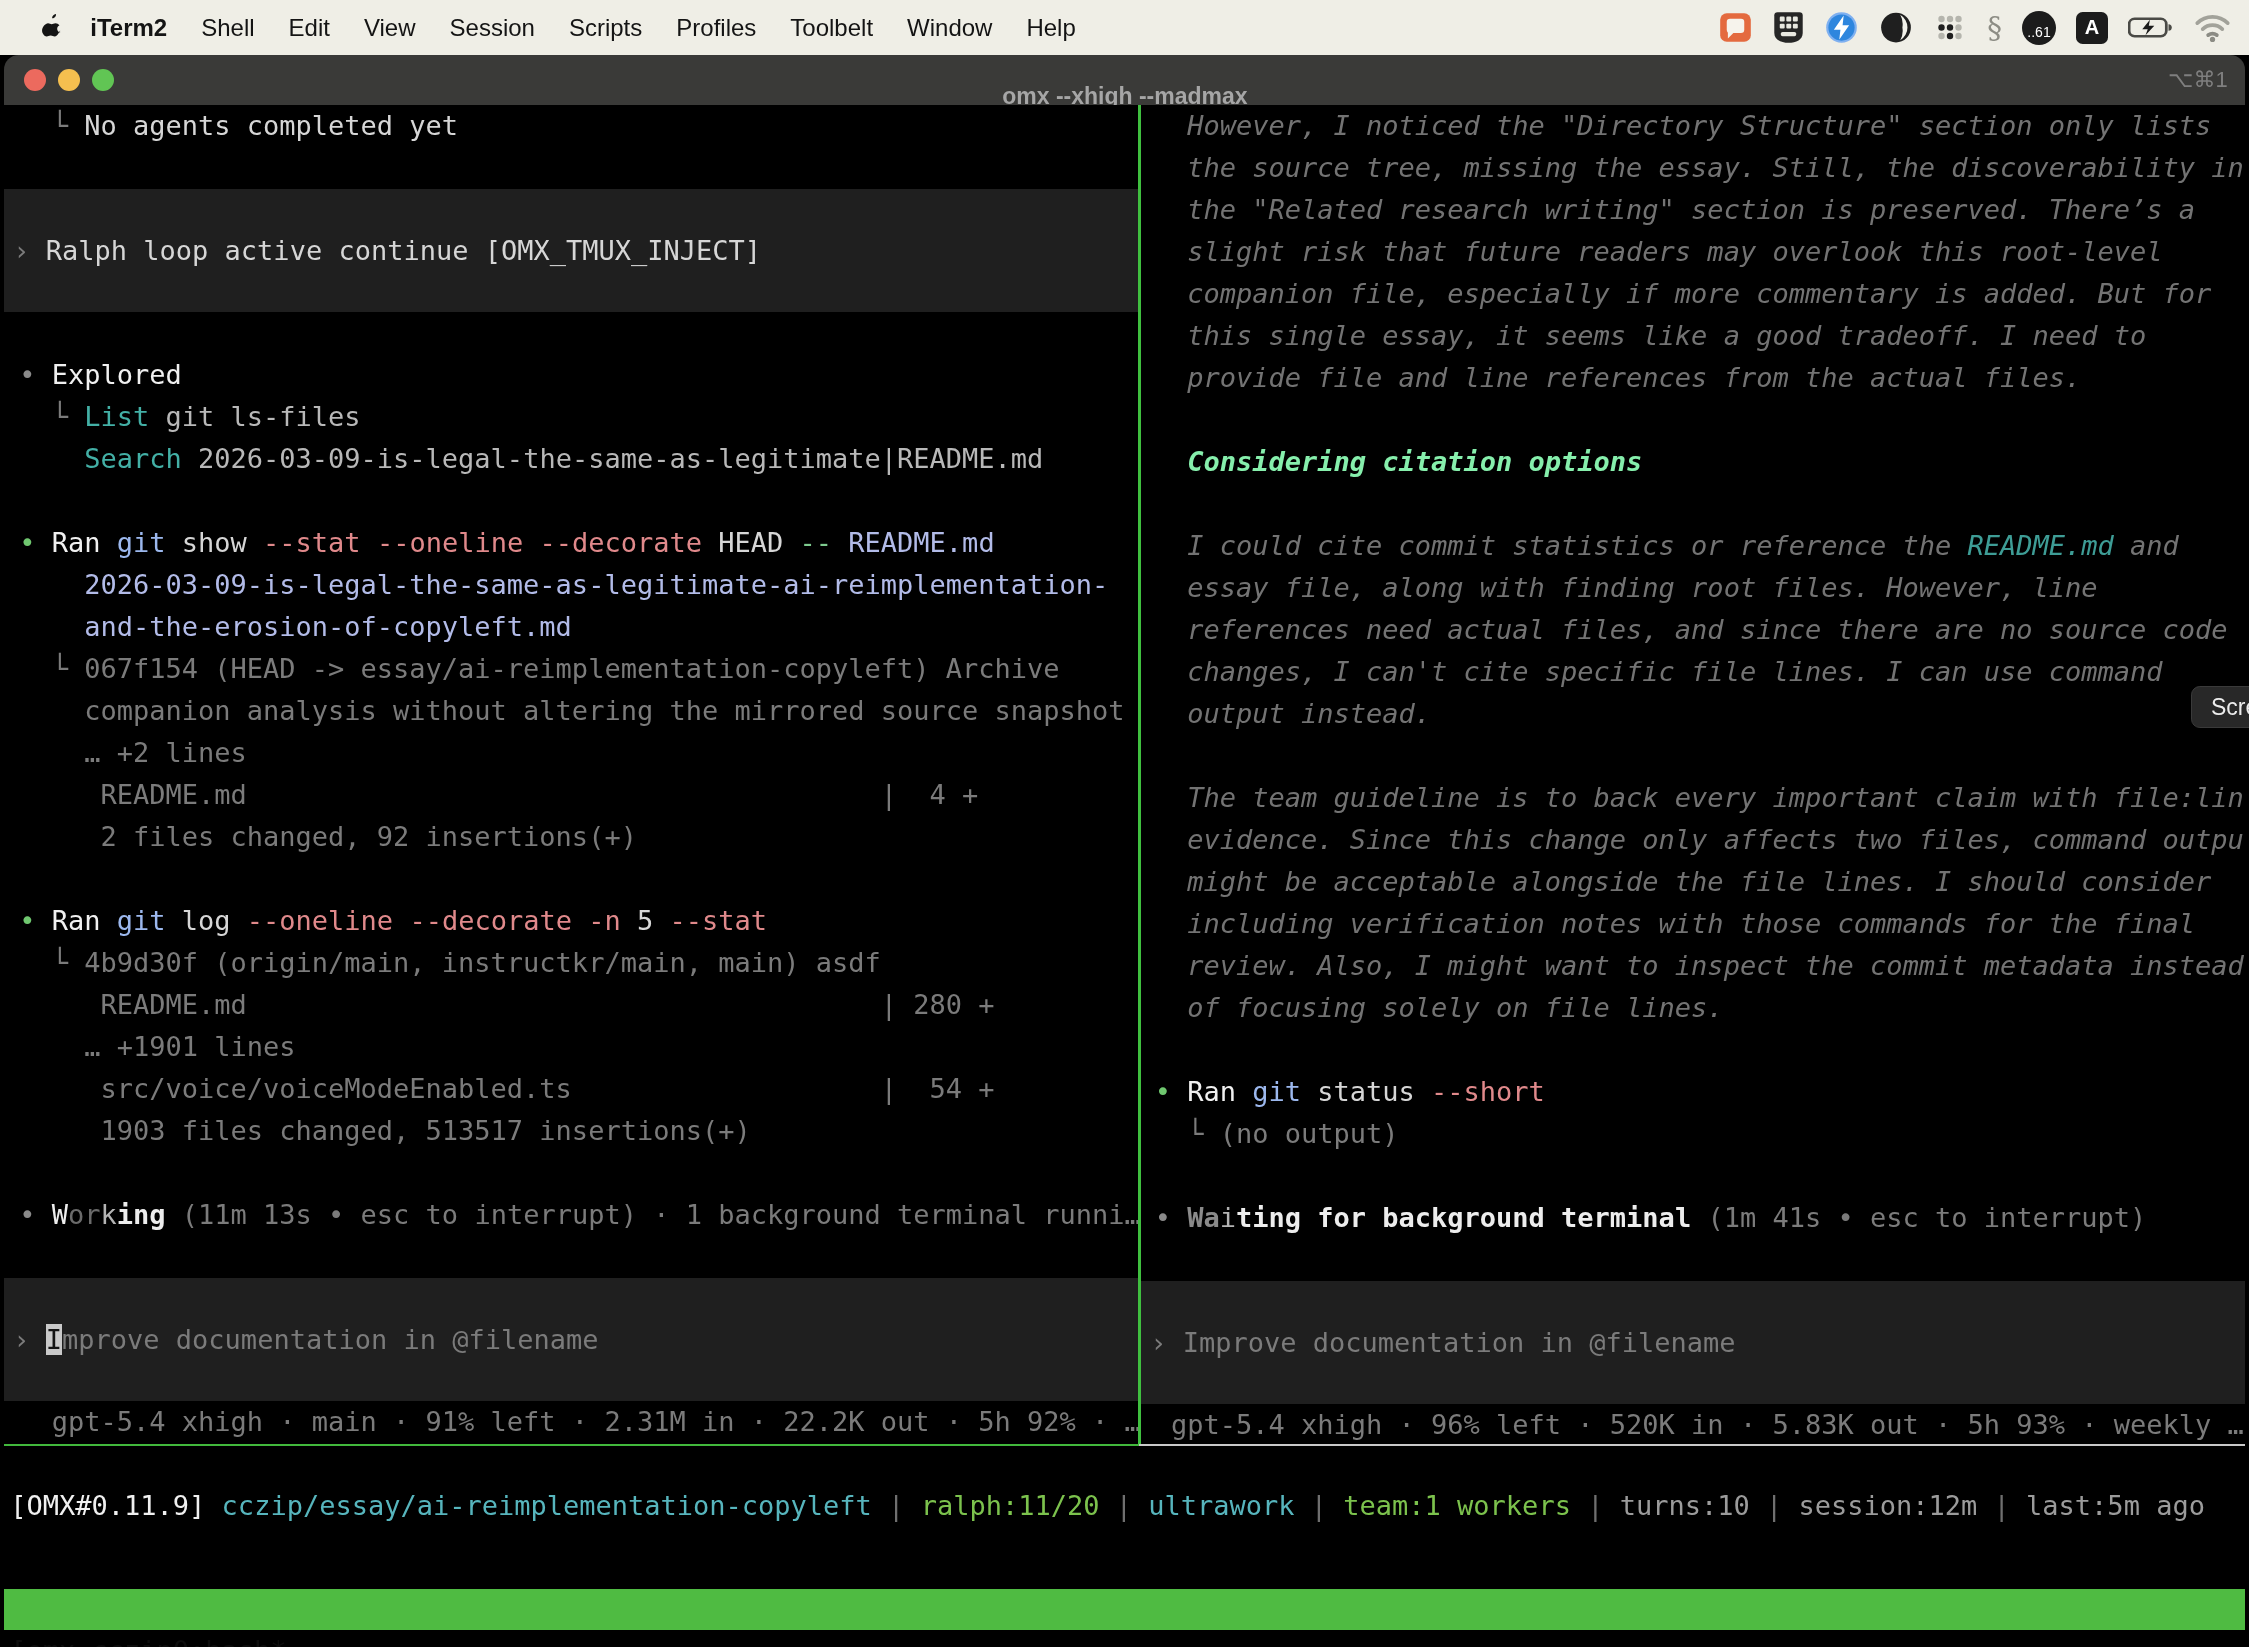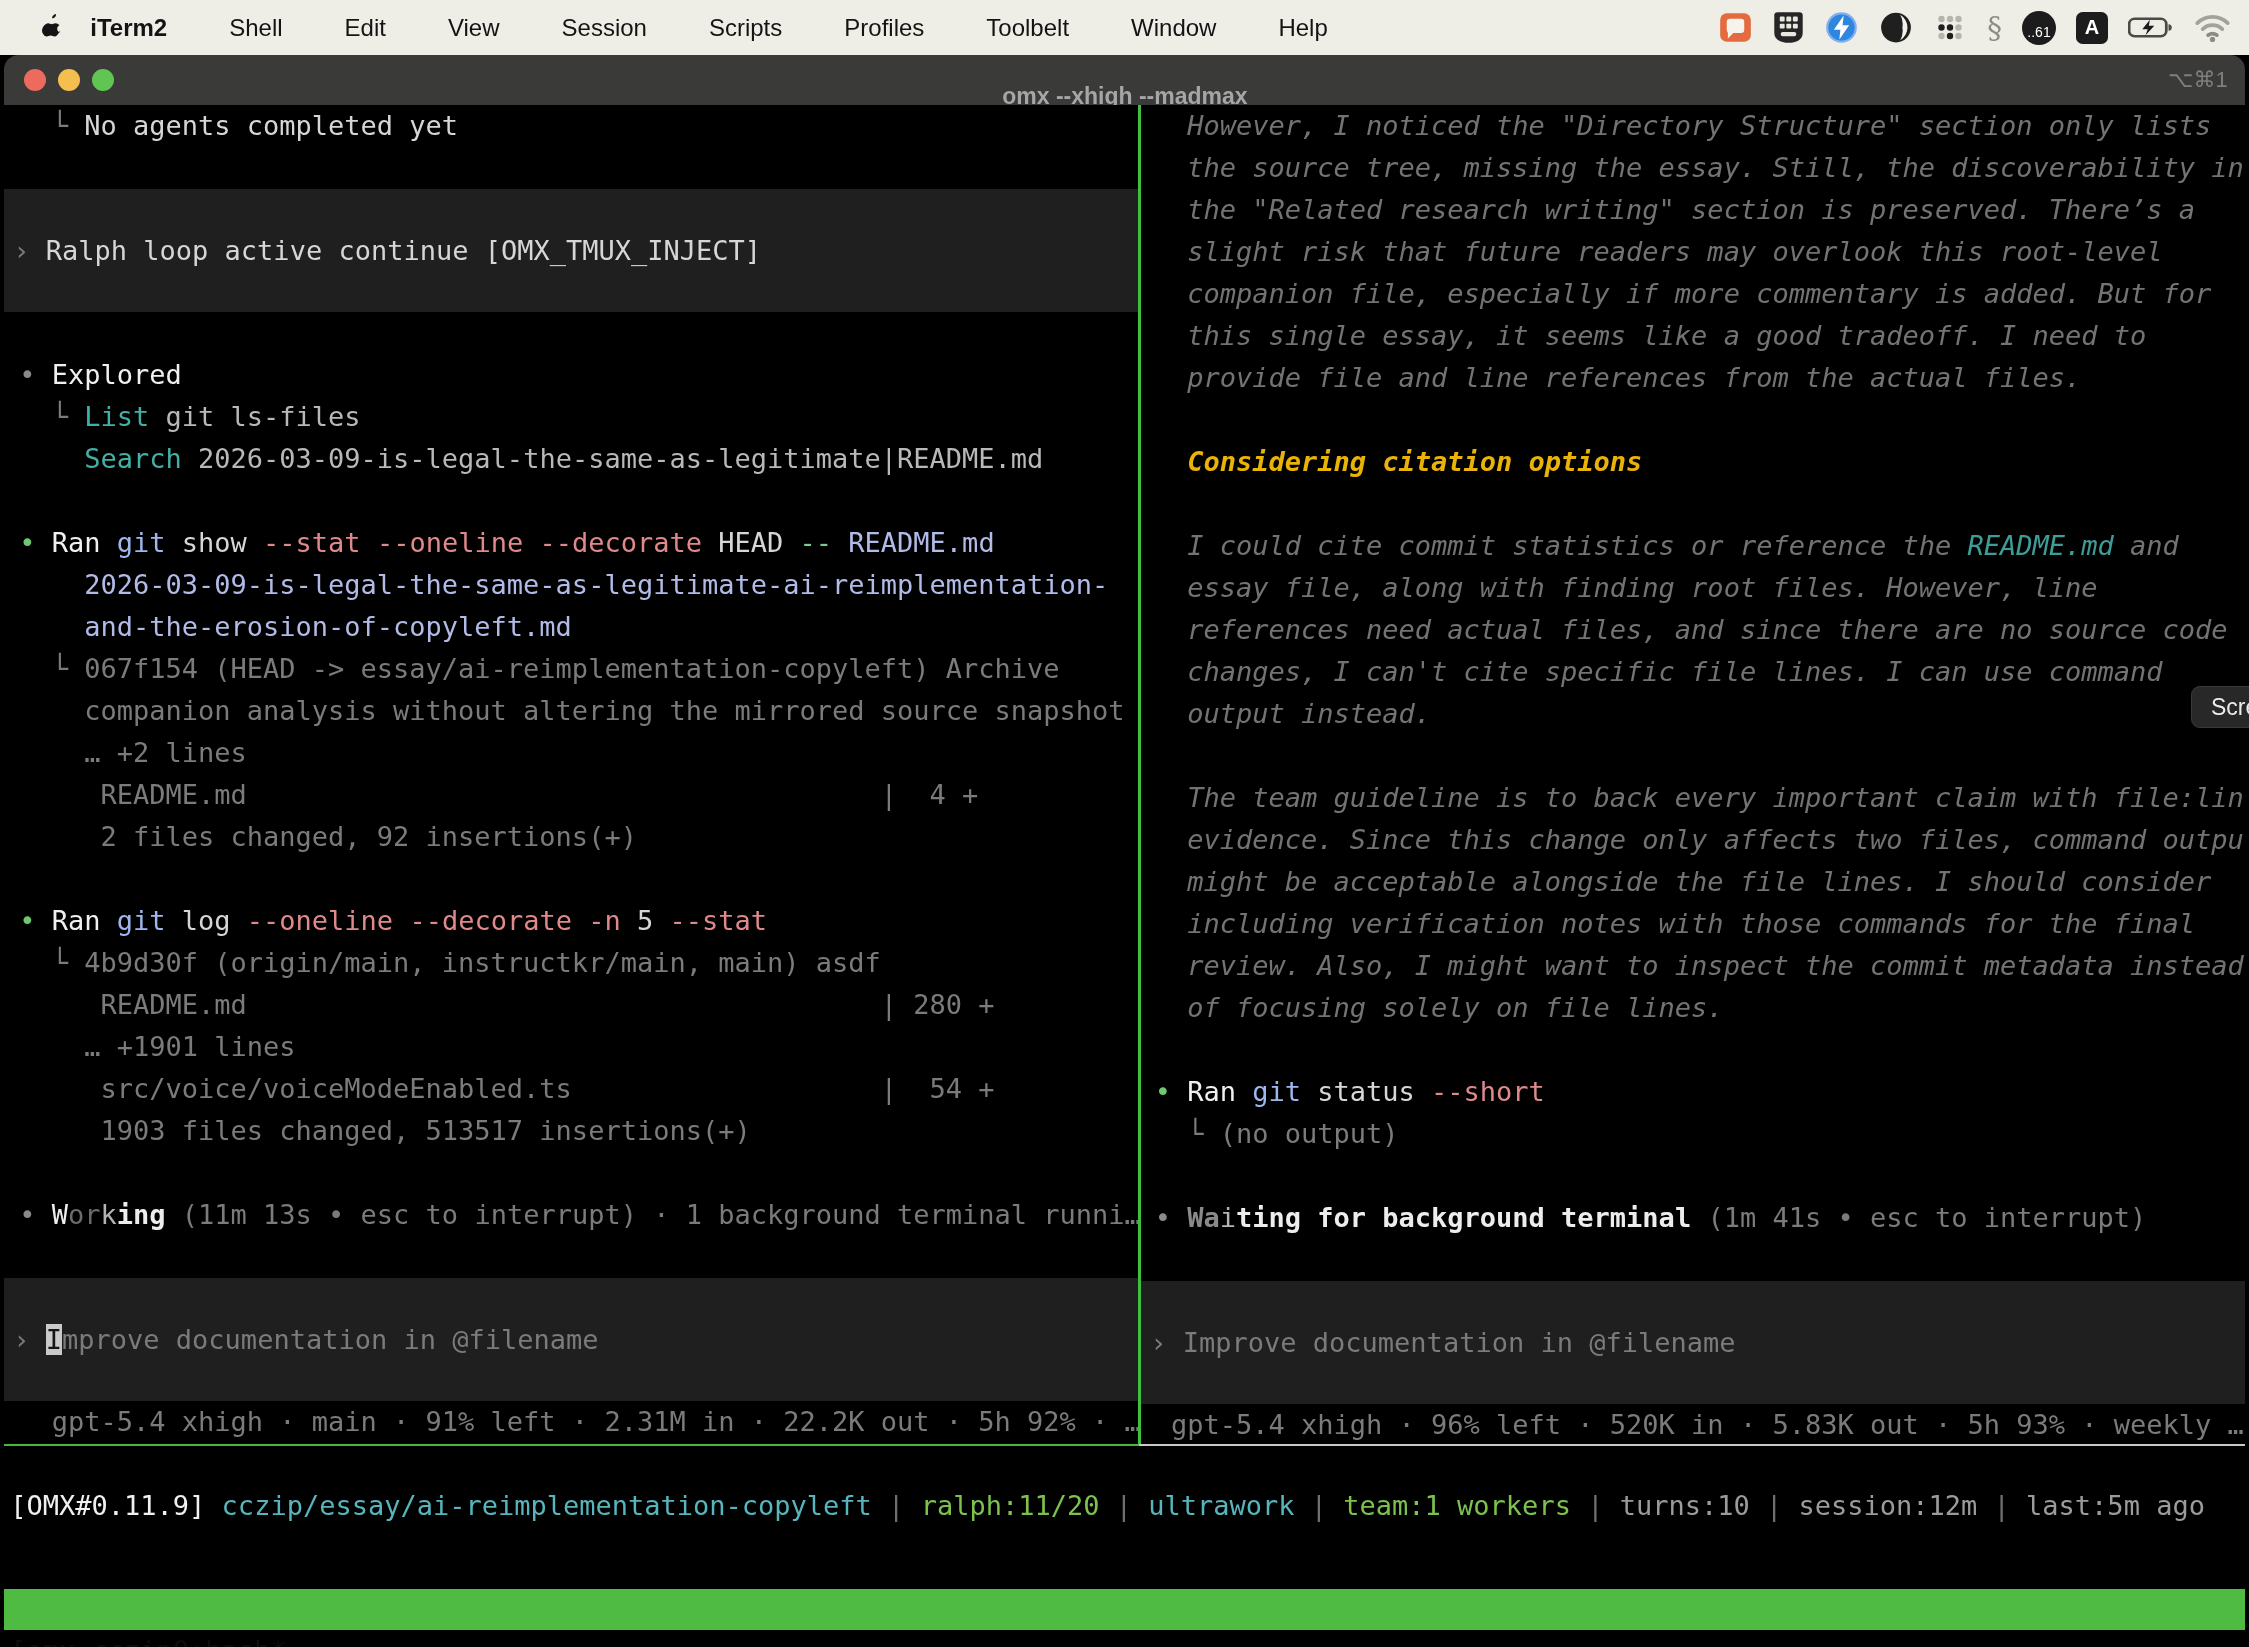--- a/index.html
+++ b/index.html
@@ -6,21 +6,21 @@
   body{
     width:2250px;height:1648px;position:relative;overflow:hidden;
     background:#000;font-family:"Liberation Sans", sans-serif;
   }
   
   #menubar{
     position:absolute;top:0;left:0;width:2250px;height:55px;
     background:#efeee6;display:flex;align-items:center;color:#141414;
   }
   #apple-logo{margin-left:41px;display:flex;align-items:center;}
-  #menu-items{display:flex;align-items:flex-end;margin-left:10.3px;gap:28px;}
+  #menu-items{display:flex;align-items:flex-end;margin-left:10.3px;}
   .menu-item{font-size:24px;padding:0 17px;color:#141414;}
   .menu-item.bold{font-weight:bold;}
   #status-icons{margin-left:auto;display:flex;align-items:center;gap:20px;padding-right:19px;}
   .sicon{display:flex;align-items:center;justify-content:center;}
   #badge61{width:34px;height:34px;border-radius:50%;background:#1c1c1c;color:#fff;
     font-size:14px;display:flex;align-items:flex-end;justify-content:center;
     font-family:Liberation Sans, sans-serif;padding-bottom:4.4px;box-sizing:border-box;}
   #input-source{width:32px;height:32px;border-radius:6.6px;background:#1c1c1c;color:#fff;
     font-size:20px;font-weight:bold;display:flex;align-items:center;justify-content:center;}
   #squiggle{font-size:29.5px;color:#8d8d85;font-family:"DejaVu Serif",serif;}
@@ -57,21 +57,21 @@
   .c-dim{color:#7b7b7b;}
   .c-mid{color:#b8b8b8;}
   .c-cyan{color:#43b0a6;}
   .c-blue{color:#9cb8ee;}
   .c-pink{color:#e0898b;}
   .c-grn{color:#7ecb8f;}
   .c-lav{color:#b2bbe8;}
   .c-gbul{color:#6fc76f;}
   .c-dbul{color:#8a8a8a;}
   .c-it{color:#737373;font-style:italic;}
-  .c-itb{color:#eab308;font-style:italic;font-weight:bold;}
+  .c-itb{color:#86efac;font-style:italic;font-weight:bold;}
   .c-itcyan{color:#3e9d96;font-style:italic;}
   .c-cursor{background:#c9c9c9;color:#141414;}
   .c-shA{color:#ededed;}
   .c-shAb{color:#ededed;font-weight:bold;}
   .c-shB{color:#6b6b6b;}
   .c-shBb{color:#8a8a8a;font-weight:bold;}
   .c-shC{color:#b3b3b3;}
   .c-cyan2{color:#57b5bd;}
   .c-green2{color:#7cc24d;}
   .c-dim2{color:#9b9b9b;}

